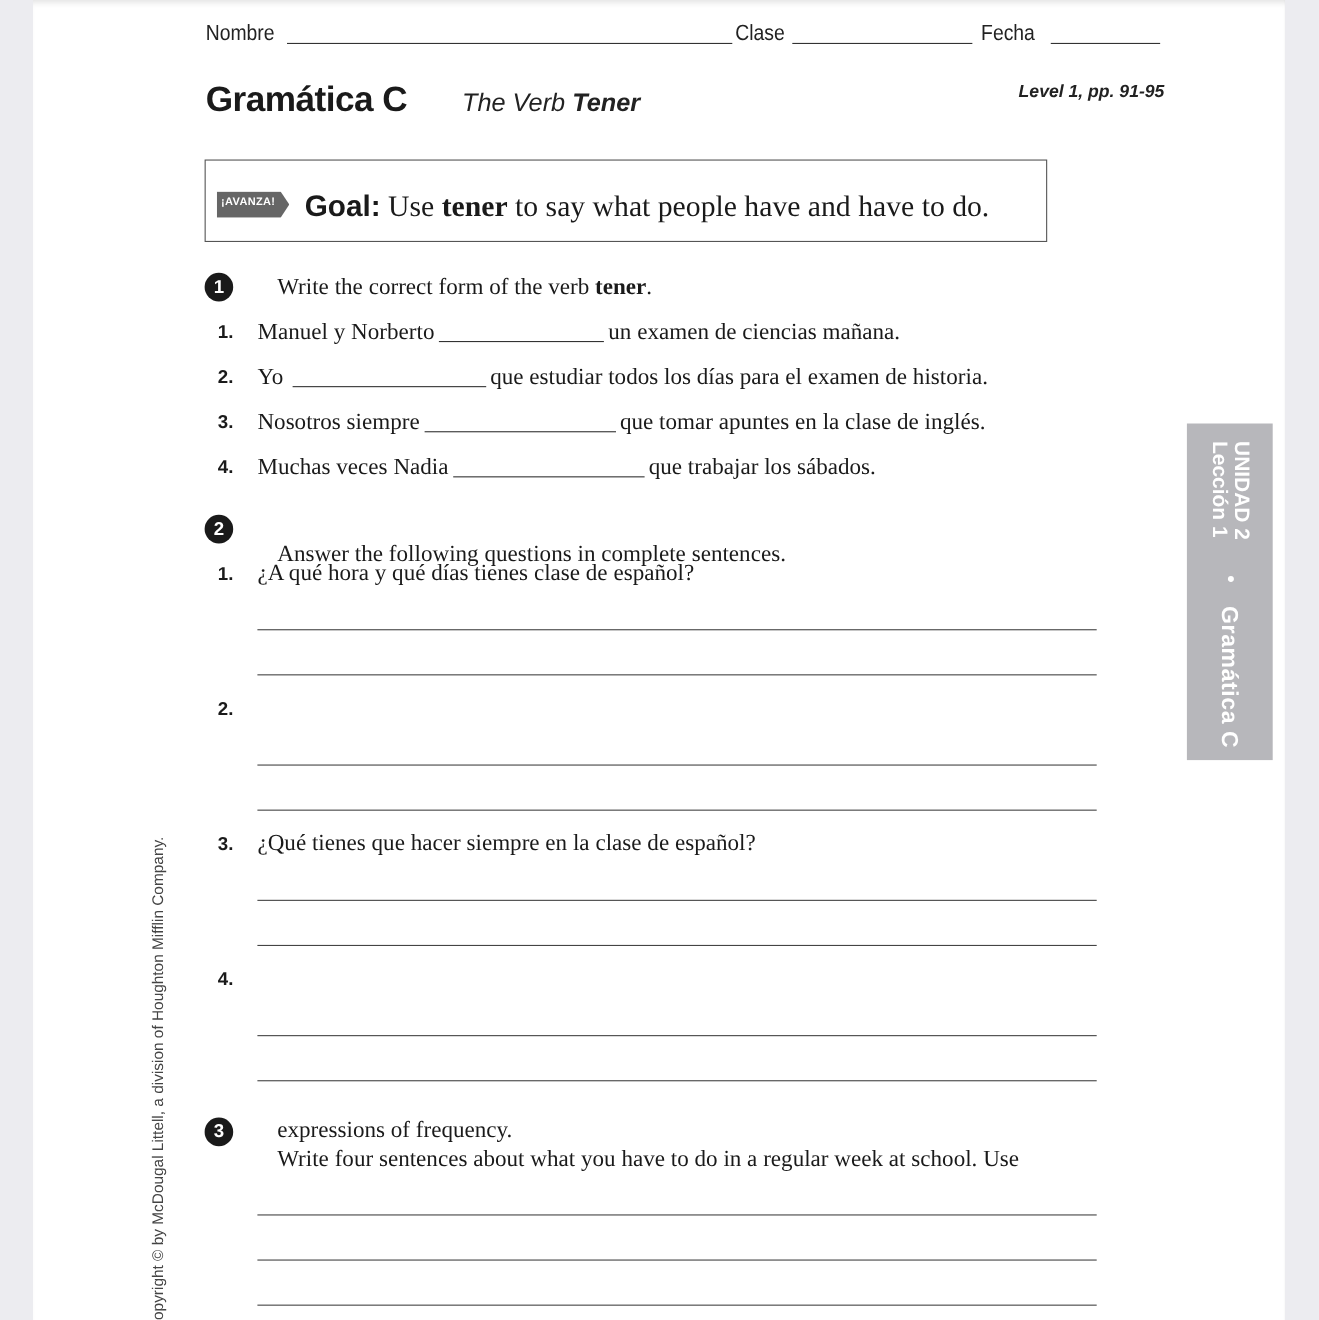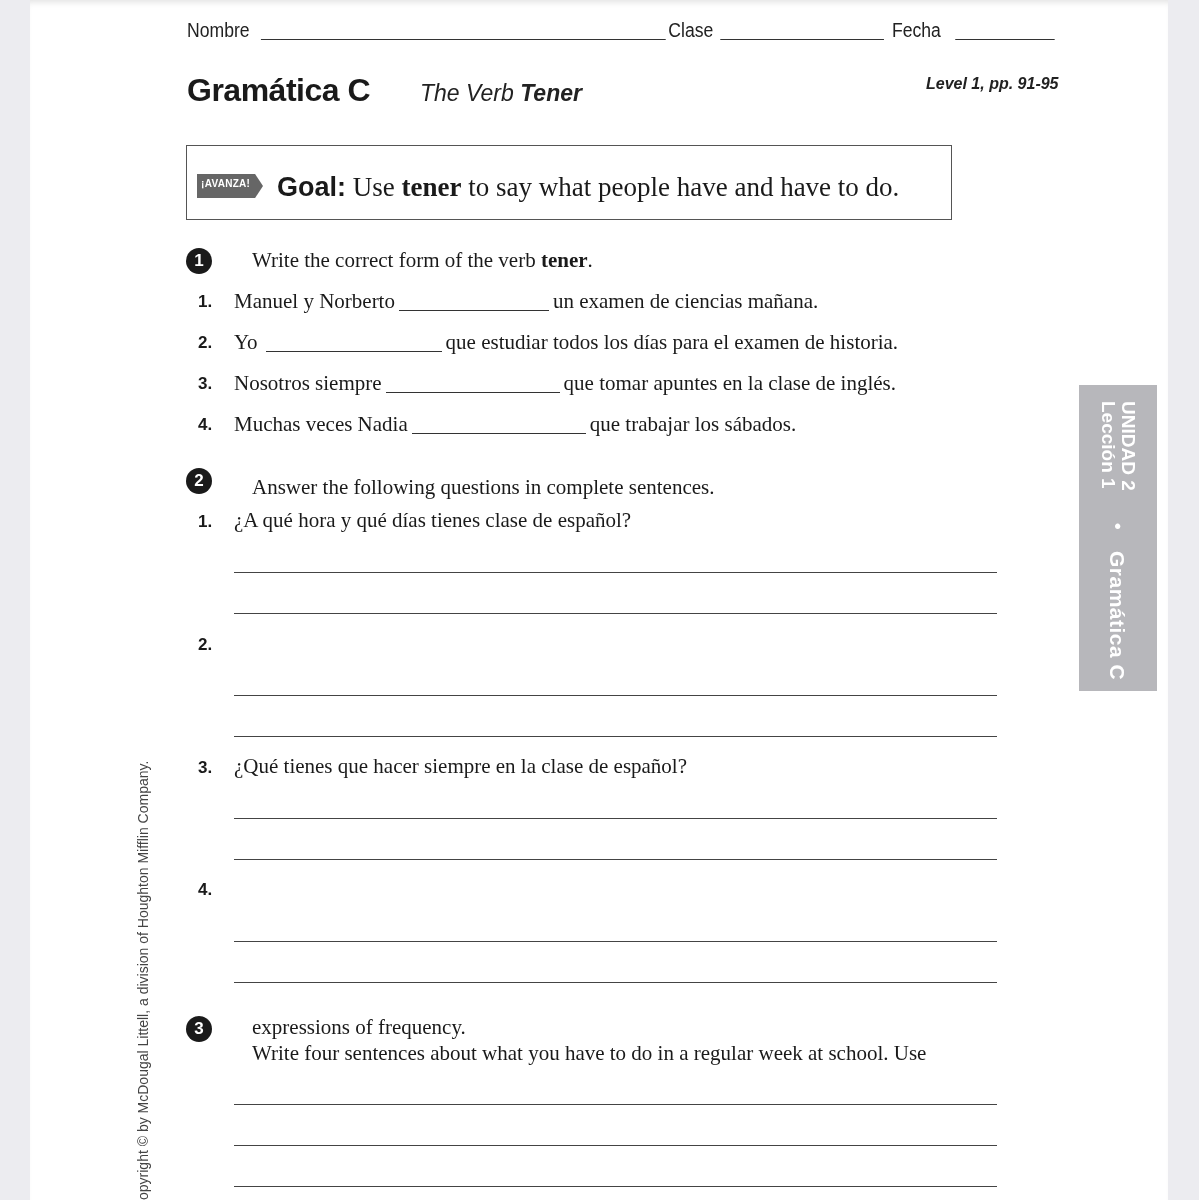--- a/index.html
+++ b/index.html
@@ -132,21 +132,21 @@
   <div class="item-text" style="top:371px">
     <span>Nosotros siempre</span><span class="blank" style="width:174px"></span><span>que tomar apuntes en la clase de inglés.</span>
   </div>
 
   <div class="num" style="top:415px">4.</div>
   <div class="item-text" style="top:412px">
     <span>Muchas veces Nadia</span><span class="blank" style="width:174px"></span><span>que trabajar los sábados.</span>
   </div>
 
   <div class="sec-badge" style="left:156px;top:468px">2</div>
-  <div class="sec-text" style="top:475px">Answer the following questions in complete sentences.</div>
+  <div class="sec-text" style="top:491px">Answer the following questions in complete sentences.</div>
 
   <div class="num" style="top:512px">1.</div>
   <div class="item-text" style="top:508px">¿A qué hora y qué días tienes clase de español?</div>
   <div class="write-line" style="top:572px"></div>
   <div class="write-line" style="top:613px"></div>
 
   <div class="num" style="top:635px">2.</div>
   <div class="write-line" style="top:695px"></div>
   <div class="write-line" style="top:736px"></div>
 

